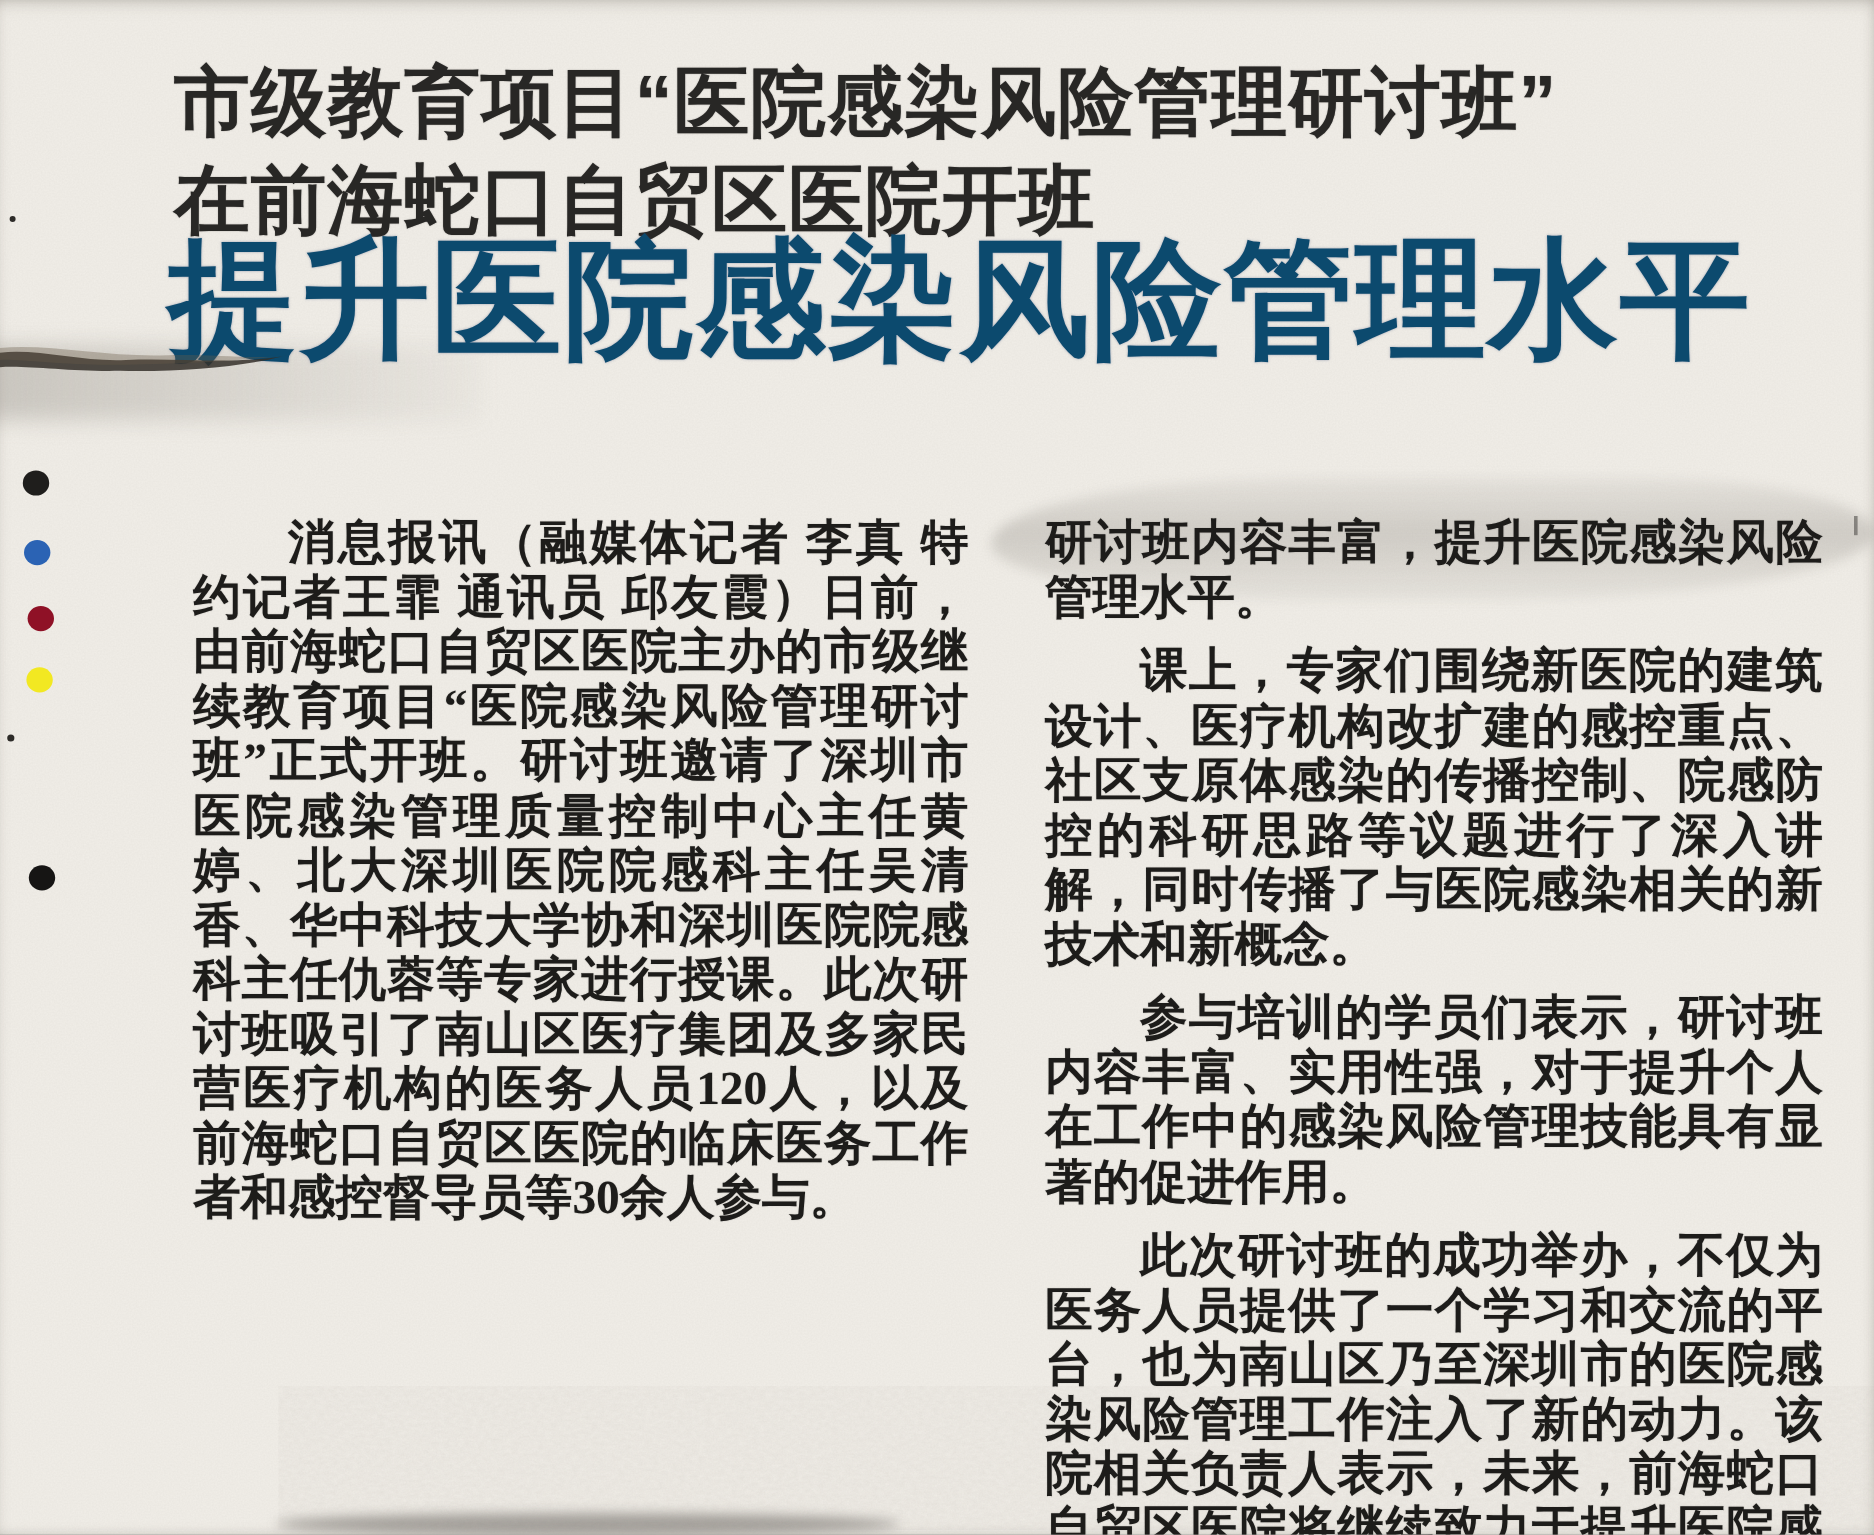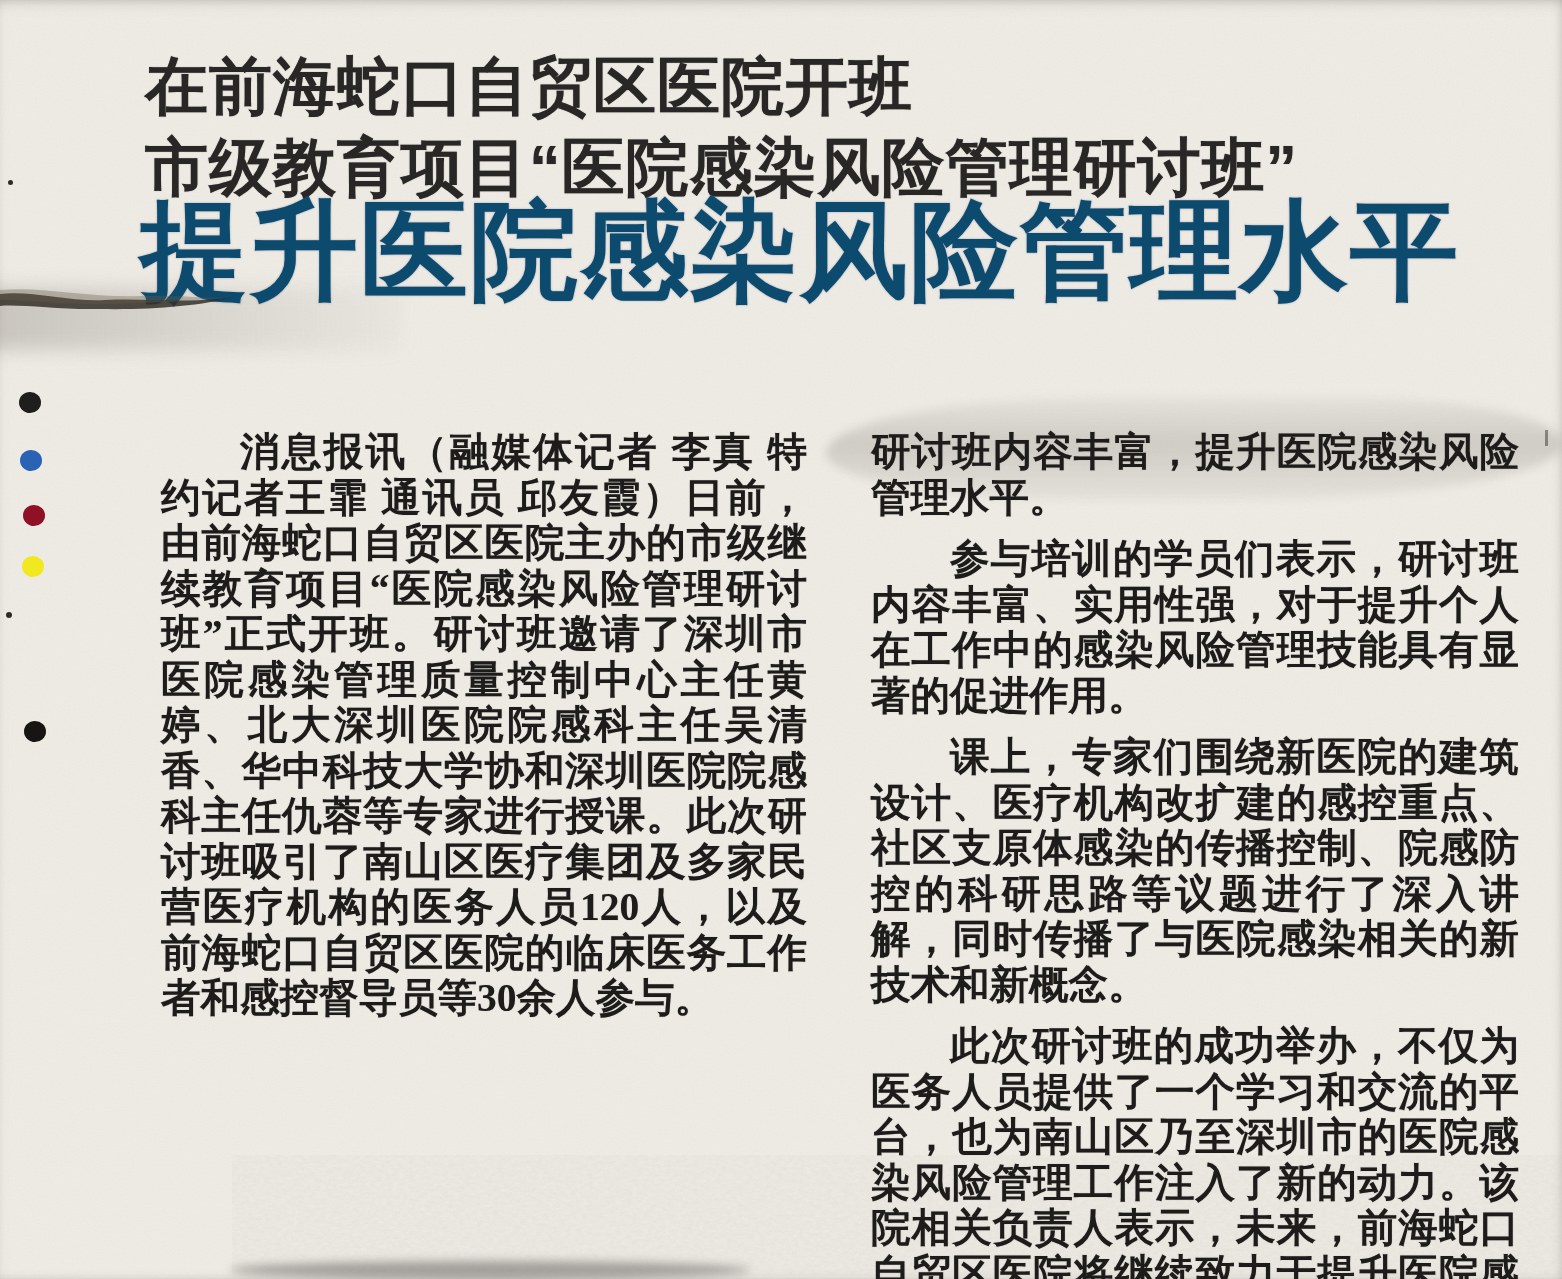--- a/index.html
+++ b/index.html
@@ -117,30 +117,30 @@
   <div class="reg-dot" style="left: 20px; top: 450px; background-color: rgb(43, 99, 180);"></div>
   <div class="reg-dot" style="left: 23px; top: 505px; background-color: rgb(143, 17, 38);"></div>
   <div class="reg-dot" style="left: 22px; top: 556px; background-color: rgb(242, 232, 34);"></div>
   <div class="reg-dot" style="left: 24px; top: 721px; background-color: rgb(22, 21, 20);"></div>
 
   <div class="speck" style="left:8px; top:180px; width:5px; height:5px;"></div>
   <div class="speck" style="left:6px; top:612px; width:6px; height:6px;"></div>
   <div class="tick-mark"></div>
 
   <div class="kicker">
+    <div>市级教育项目“医院感染风险管理研讨班”</div>
     <div>在前海蛇口自贸区医院开班</div>
-    <div>市级教育项目“医院感染风险管理研讨班”</div>
   </div>
 
   <h1 class="headline" style="color: #0c4a6e;">提升医院感染风险管理水平</h1>
 
   <div class="col col-left">
     <p>消息报讯（融媒体记者 李真 特约记者王霏 通讯员 邱友霞）日前，由前海蛇口自贸区医院主办的市级继续教育项目“医院感染风险管理研讨班”正式开班。研讨班邀请了深圳市医院感染管理质量控制中心主任黄婷、北大深圳医院院感科主任吴清香、华中科技大学协和深圳医院院感科主任仇蓉等专家进行授课。此次研讨班吸引了南山区医疗集团及多家民营医疗机构的医务人员120人，以及前海蛇口自贸区医院的临床医务工作者和感控督导员等30余人参与。</p>
   </div>
 
   <div class="col col-right">
     <p class="no-indent">研讨班内容丰富，提升医院感染风险管理水平。</p>
+    <p>课上，专家们围绕新医院的建筑设计、医疗机构改扩建的感控重点、社区支原体感染的传播控制、院感防控的科研思路等议题进行了深入讲解，同时传播了与医院感染相关的新技术和新概念。</p>
     <p>参与培训的学员们表示，研讨班内容丰富、实用性强，对于提升个人在工作中的感染风险管理技能具有显著的促进作用。</p>
-    <p>课上，专家们围绕新医院的建筑设计、医疗机构改扩建的感控重点、社区支原体感染的传播控制、院感防控的科研思路等议题进行了深入讲解，同时传播了与医院感染相关的新技术和新概念。</p>
     <p>此次研讨班的成功举办，不仅为医务人员提供了一个学习和交流的平台，也为南山区乃至深圳市的医院感染风险管理工作注入了新的动力。该院相关负责人表示，未来，前海蛇口自贸区医院将继续致力于提升医院感染风险管理水平，为患者提供更加安全、高效的医疗服务。</p>
   </div>
 
 </div>
 
 </body></html>

